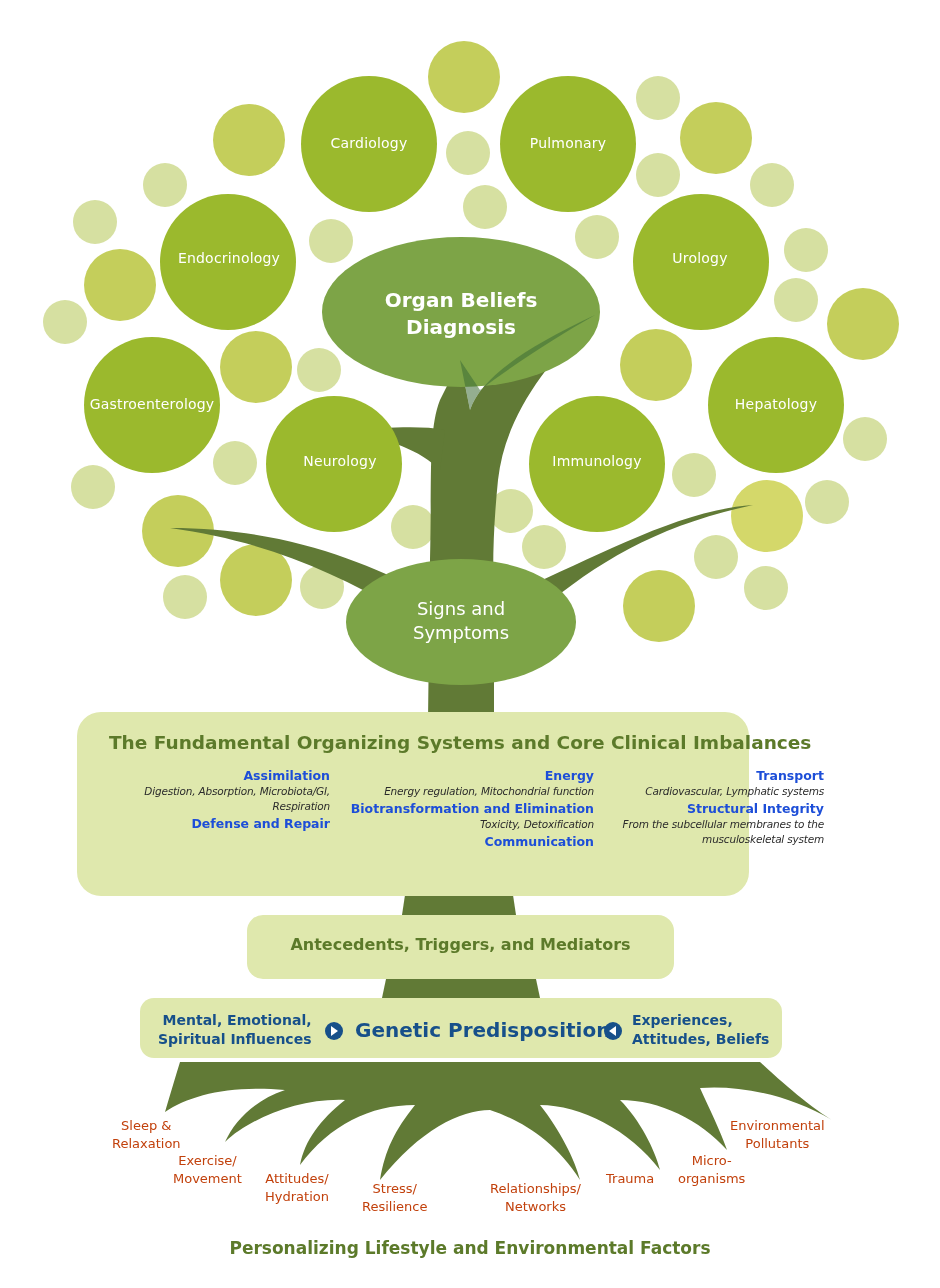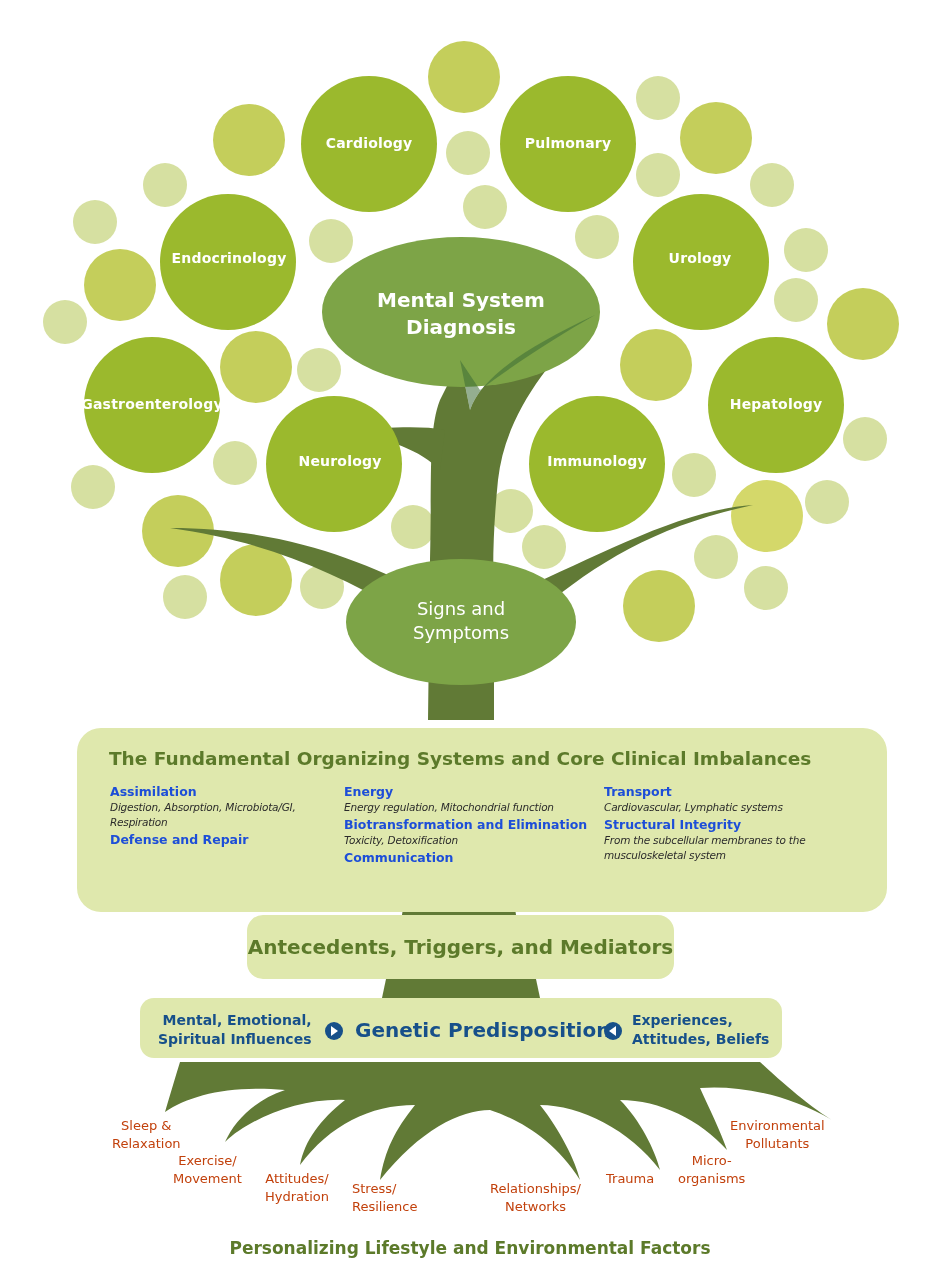--- a/index.html
+++ b/index.html
@@ -1,34 +1,34 @@
 <!DOCTYPE html>
 <html><head>
 <meta charset="utf-8">
 <style>
   html, body { margin:0; padding:0; background:#ffffff; }
   body { width:940px; height:1288px; position:relative; overflow:hidden;
          font-family:"DejaVu Sans", "Liberation Sans", sans-serif; }
   #tree { position:absolute; left:0; top:0; width:940px; height:1288px; }
-  .lbl { position:absolute; text-align:center; color:#ffffff; font-weight:bold;
+  .lbl { position:absolute; text-align:center; color:#ffffff; font-weight:normal;
          transform:translate(-50%,-50%); white-space:nowrap; }
   .organ-lbl { font-size:14px; letter-spacing:0.2px; }
   .big-lbl { font-size:20px; line-height:27px; font-weight:bold; }
   .mid-lbl { font-size:18px; line-height:24px; font-weight:normal; }
   .panel { position:absolute; background:#dfe8ad; border-radius:24px; }
-  #fos { left:77px; top:728px; width:810px; height:184px; }
+  #fos { left:77px; top:712px; width:672px; height:184px;text-align:right; }
   #fos-title { position:absolute; left:32px; top:20px; font-size:18.5px; font-weight:bold; color:#5c7a2a; white-space:nowrap; }
   .col { position:absolute; top:56px; }
   .col h4 { margin:0; font-size:12.5px; font-weight:bold; color:#1d4ed8; line-height:16px; }
   .col p { margin:0 0 2px 0; font-size:10.5px; font-style:italic; color:#2b2b2b; line-height:15px; letter-spacing:-0.2px; }
   #col1 { left:33px; width:220px; }
   #col2 { left:267px; width:250px; }
   #col3 { left:527px; width:220px; }
   #atm { left:247px; top:915px; width:427px; height:64px; border-radius:16px; }
-  #atm-title { position:absolute; left:0; right:0; top:20px; text-align:center; font-size:20px; font-weight:bold; color:#5c7a2a; }
+  #atm-title { position:absolute; left:0; right:0; top:20px; text-align:center; font-size:16px; font-weight:bold; color:#5c7a2a; }
   #gen { left:140px; top:998px; width:642px; height:60px; border-radius:14px; }
   .gen-side { position:absolute; top:13px; font-size:14px; font-weight:bold; color:#17508a; line-height:19px; }
   #gen-left { left:18px; text-align:right; }
   #gen-right { left:492px; text-align:left; }
   #gen-center { position:absolute; left:215px; top:20px; font-size:20px; font-weight:bold; color:#17508a; white-space:nowrap; }
   .arrow-ic { position:absolute; top:24px; width:18px; height:18px; border-radius:50%; background:#17508a; }
   .arrow-ic::after { content:""; position:absolute; top:4px; border-top:5px solid transparent; border-bottom:5px solid transparent; }
   #arrow-right { left:185px; }
   #arrow-right::after { left:6px; border-left:7px solid #ffffff; }
   #arrow-left { left:464px; }
@@ -130,21 +130,21 @@
 <div class="lbl organ-lbl" style="left:369px;top:143px">Cardiology</div>
 <div class="lbl organ-lbl" style="left:568px;top:143px">Pulmonary</div>
 <div class="lbl organ-lbl" style="left:229px;top:258px">Endocrinology</div>
 <div class="lbl organ-lbl" style="left:700px;top:258px">Urology</div>
 <div class="lbl organ-lbl" style="left:152px;top:404px">Gastroenterology</div>
 <div class="lbl organ-lbl" style="left:776px;top:404px">Hepatology</div>
 <div class="lbl organ-lbl" style="left:340px;top:461px">Neurology</div>
 <div class="lbl organ-lbl" style="left:597px;top:461px">Immunology</div>
 
 <div class="lbl big-lbl" style="left:461px;top:314px">
-  <div>Mental System</div>
+  <div>Organ Beliefs</div>
   <div>Diagnosis</div>
 </div>
 <div class="lbl mid-lbl" style="left:461px;top:621px">
   <div>Signs and</div>
   <div>Symptoms</div>
 </div>
 
 <div class="panel" id="fos">
   <div id="fos-title">The Fundamental Organizing Systems and Core Clinical Imbalances</div>
   <div class="col" id="col1">
@@ -190,21 +190,21 @@
   <div>Relaxation</div>
 </div>
 <div class="root-lbl" style="left:173px;top:1152px;text-align:center">
   <div>Exercise/</div>
   <div>Movement</div>
 </div>
 <div class="root-lbl" style="left:265px;top:1170px;text-align:center">
   <div>Attitudes/</div>
   <div>Hydration</div>
 </div>
-<div class="root-lbl" style="left:352px;top:1180px;text-align:left">
+<div class="root-lbl" style="left:362px;top:1180px;text-align:center">
   <div>Stress/</div>
   <div>Resilience</div>
 </div>
 <div class="root-lbl" style="left:490px;top:1180px;text-align:center">
   <div>Relationships/</div>
   <div>Networks</div>
 </div>
 <div class="root-lbl" style="left:606px;top:1170px">
   <div>Trauma</div>
 </div>

